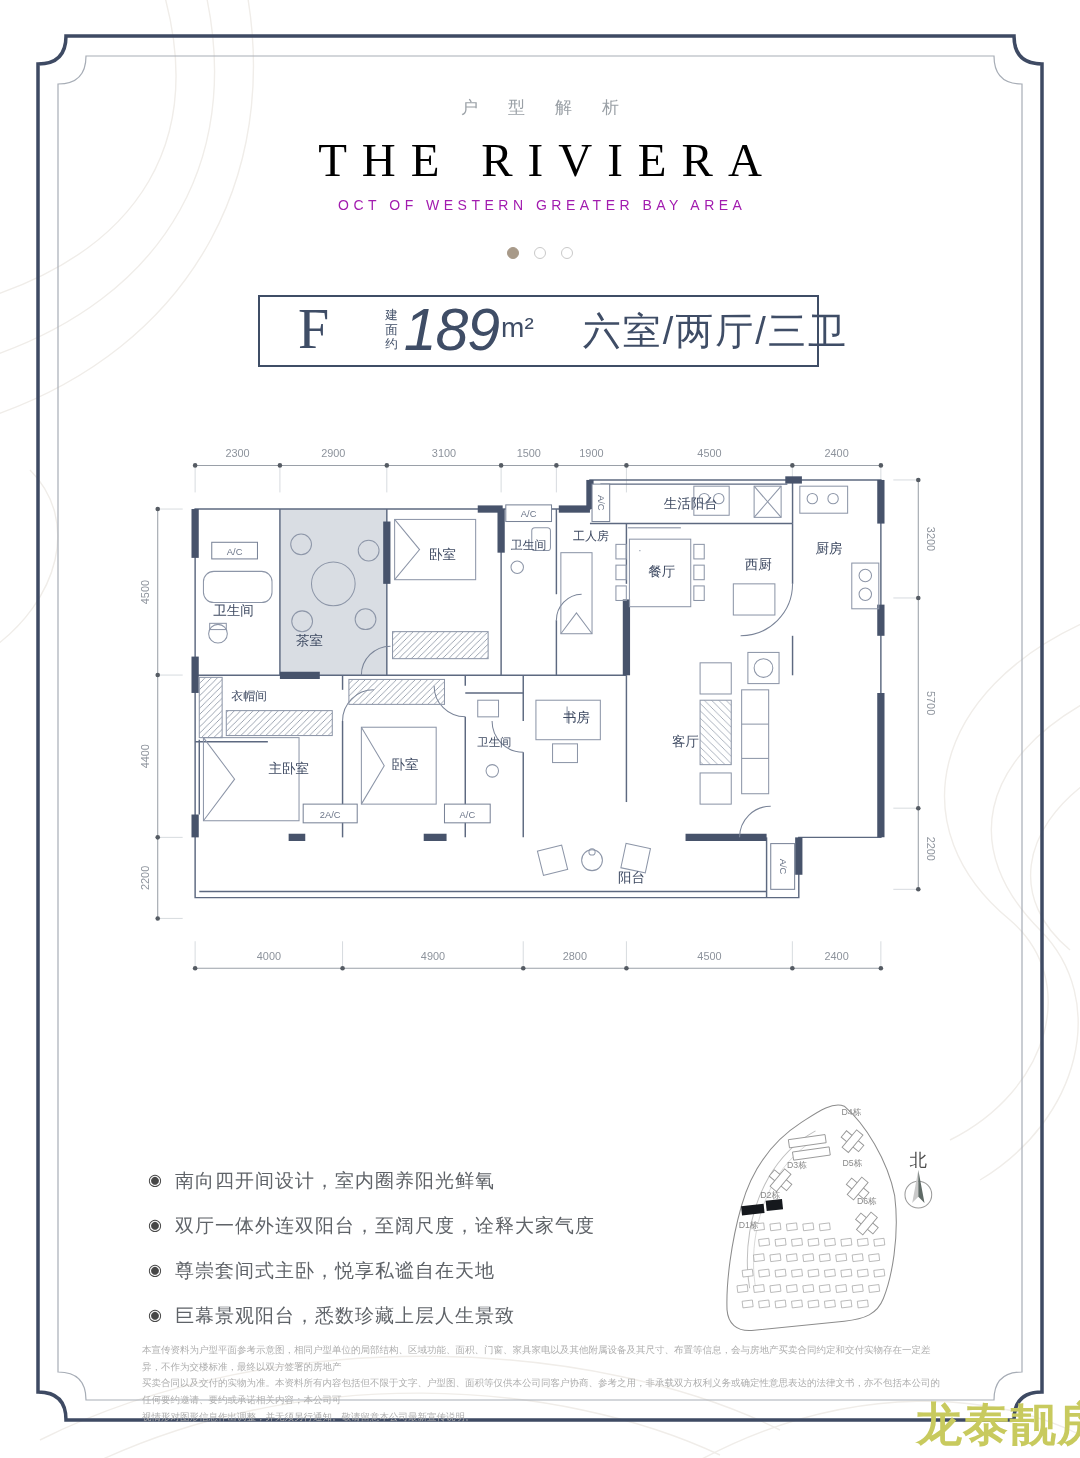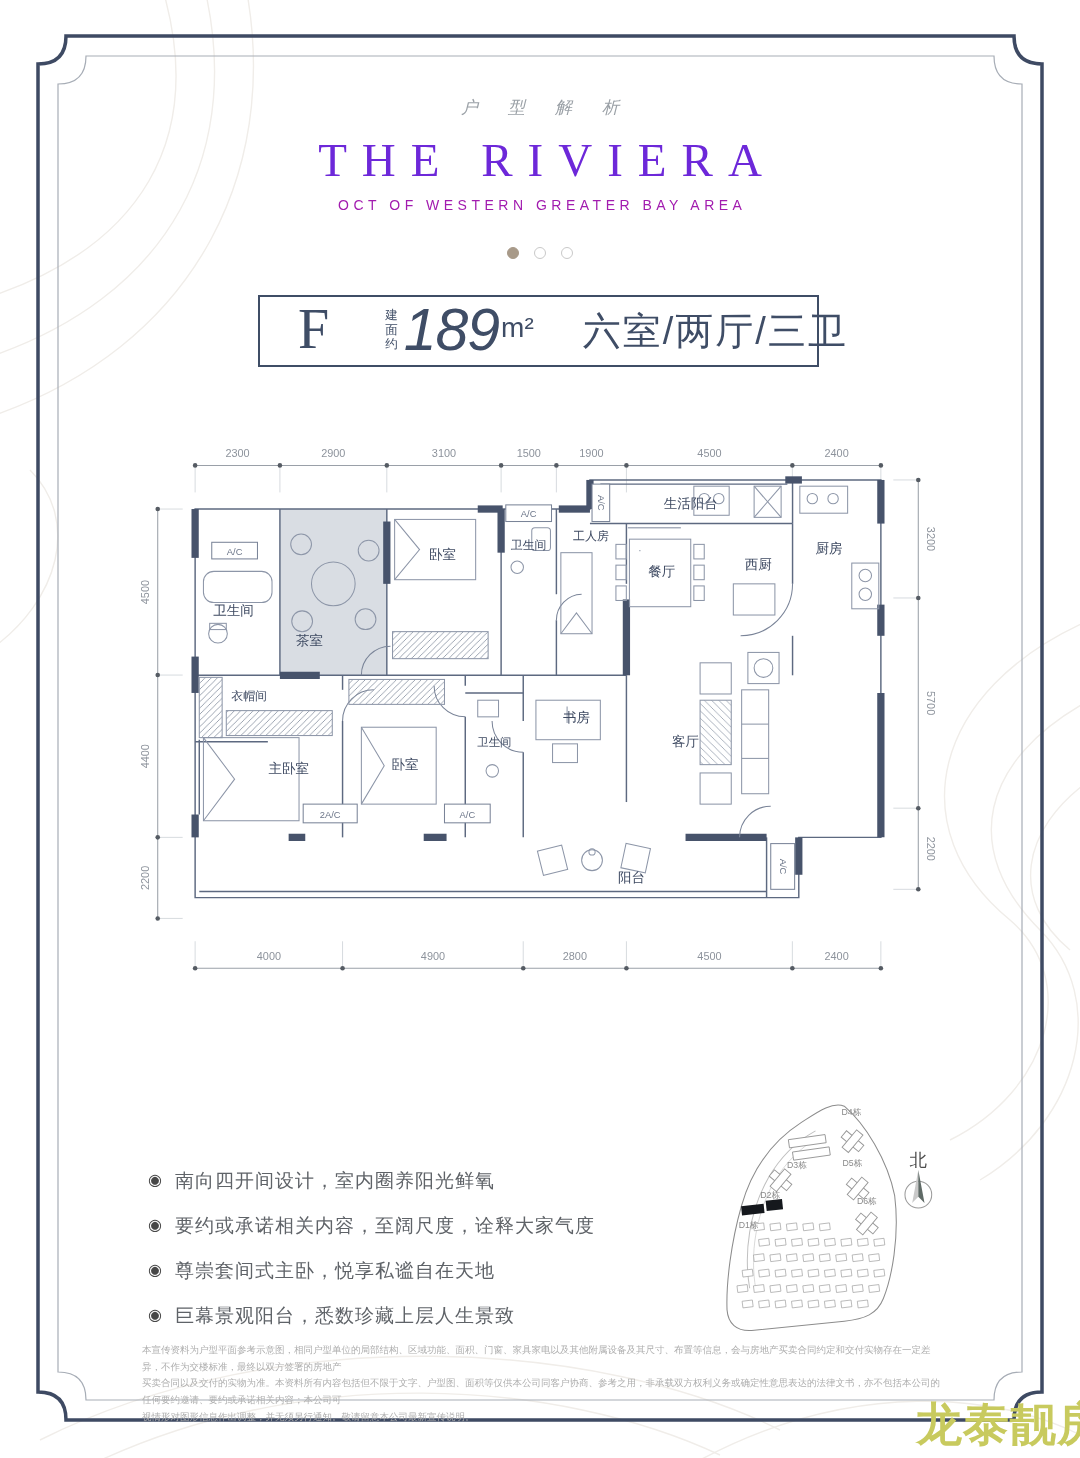--- a/index.html
+++ b/index.html
@@ -3,23 +3,23 @@
 <meta charset="utf-8">
 <style>
   html,body{margin:0;padding:0;background:#fff;}
   .page{position:relative;width:1080px;height:1458px;background:#ffffff;overflow:hidden;
         font-family:"Liberation Sans","DejaVu Sans",sans-serif;color:#555;}
   svg{display:block;}
   .abs{position:absolute;}
 
   
   .header{position:absolute;top:96px;left:0;width:100%;text-align:center;}
-  .eyebrow{font-size:17px;letter-spacing:30px;text-indent:30px;color:#9aa0a6;font-style:italic;}
+  .eyebrow{font-size:17px;letter-spacing:30px;text-indent:30px;color:#9aa0a6;}
   .title{margin:14px 0 0 0;font-family:"Liberation Serif","DejaVu Serif",serif;font-weight:400;
-         font-size:47px;letter-spacing:15px;text-indent:15px;color:#6d28d9;}
+         font-size:47px;letter-spacing:15px;text-indent:15px;color:#000000;}
   .subtitle{margin-top:10px;font-size:14px;letter-spacing:4.5px;text-indent:4.5px;color:#a21caf;}
   .dots{margin-top:34px;display:flex;justify-content:center;gap:15px;}
   .dot{width:10px;height:10px;border-radius:50%;border:1.5px solid #c9c9c9;background:transparent;}
   .dot.active{background:#a89a89;border-color:#a89a89;}
 
   
   .spec{position:absolute;top:295px;left:258px;width:557px;height:68px;
         border:2px solid #3f4d66;display:flex;align-items:center;color:#3f4d66;}
   .spec .type{font-family:"Liberation Serif","DejaVu Serif",serif;font-size:56px;margin:0 24px 4px 38px;}
   .spec .vbar{width:2px;height:42px;background:#3f4d66;margin:0 14px;}
@@ -357,21 +357,21 @@
   </svg>
   </div>
 
   <ul class="features">
     <li>
         <span class="bullet">◉</span>
         <span>南向四开间设计，室内圈养阳光鲜氧</span>
       </li>
     <li>
         <span class="bullet">◉</span>
-        <span>要约或承诺相关内容，至阔尺度，诠释大家气度</span>
+        <span>双厅一体外连双阳台，至阔尺度，诠释大家气度</span>
       </li>
     <li>
         <span class="bullet">◉</span>
         <span>尊崇套间式主卧，悦享私谧自在天地</span>
       </li>
     <li>
         <span class="bullet">◉</span>
         <span>巨幕景观阳台，悉数珍藏上层人生景致</span>
       </li>
   </ul>

